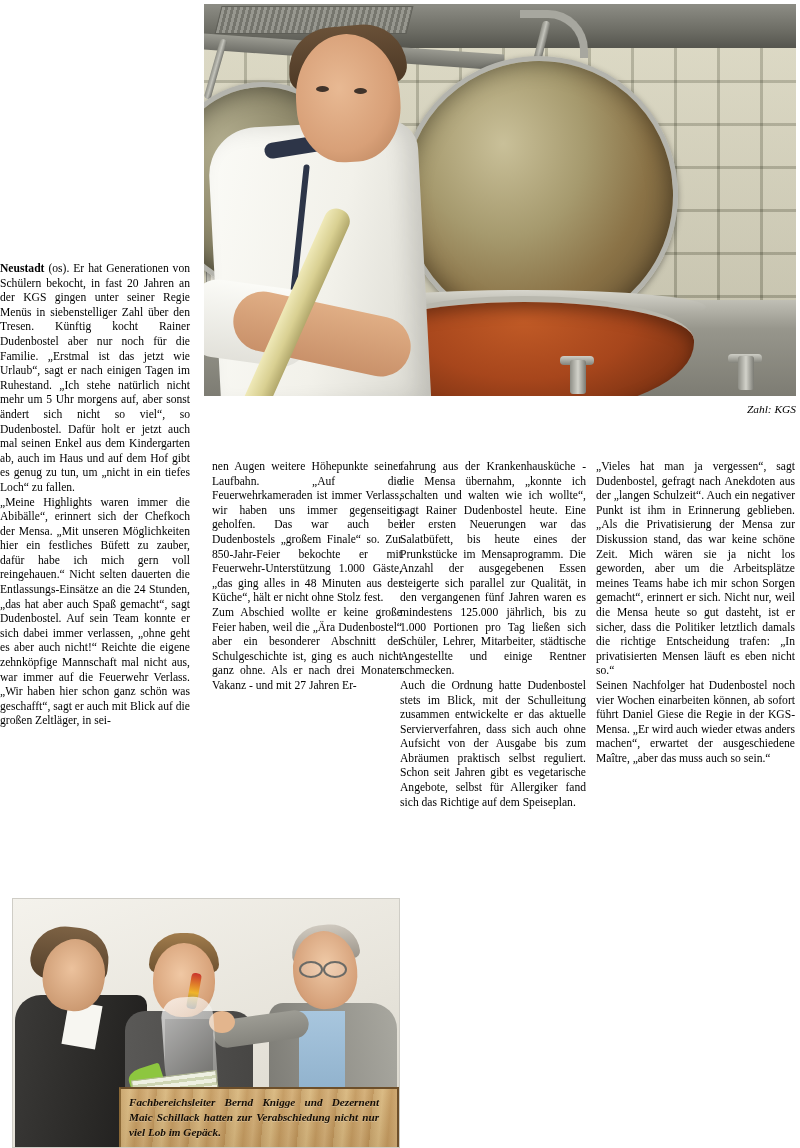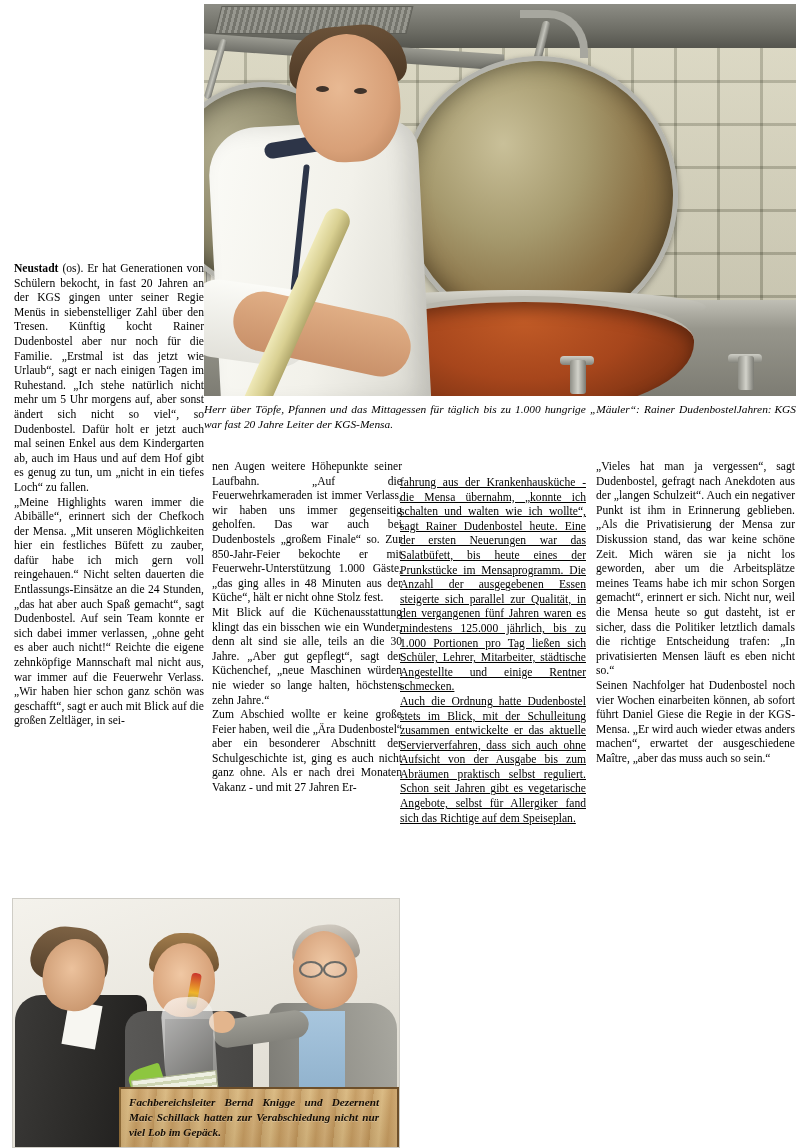--- a/index.html
+++ b/index.html
@@ -206,23 +206,23 @@
   .col {
     position: absolute;
     top: 262px;
     width: 190px;
     font-size: 11.6px;
     line-height: 14.6px;
     text-align: justify;
     text-justify: inter-word;
     hyphens: manual;
   }
-  #col-1 { left: 0px;   width: 190px; padding-left: 14px; }
+  #col-1 { left: 0px;   width: 190px; }
   #col-2 { left: 212px; width: 190px; top: 460px; }
-  #col-3 { left: 400px; width: 186px; top: 476px; text-decoration: underline; }
+  #col-3 { left: 400px; width: 186px; top: 460px; }
   #col-4 { left: 596px; width: 199px; top: 460px; }
 
   .col p { margin: 0; }
   .col p + p { margin-top: 0px; }
   .lead { font-weight: bold; }
 
   
   #bottom-photo {
     position: absolute;
     left: 12px;
@@ -413,32 +413,30 @@
     <div id="chef-head"></div>
     <div class="chef-eye" style="left:112px; top:82px;"></div>
     <div class="chef-eye" style="left:150px; top:84px;"></div>
     <div id="chef-sleeve"></div>
     <div id="chef-arm"></div>
     <div id="paddle"></div>
   </div>
 </div>
 
 <div id="main-caption">
-  <span class="credit">Jahren: KGS</span>
-  <span>Herr über Töpfe, Pfannen und das Mittagessen für täglich bis zu 1.000 hungrige „Mäuler“: Rainer Dudenbostel war fast 20 Jahre Leiter der KGS-Mensa.</span>
+  <span class="credit">Zahl: KGS</span>
 </div>
 
 <div class="col" id="col-1">
   <p><span class="lead">Neustadt</span> <span>(os).</span> <span>Er hat Generationen von Schülern bekocht, in fast 20 Jahren an der KGS gingen unter seiner Regie Menüs in siebenstelliger Zahl über den Tresen. Künftig kocht Rainer Dudenbostel aber nur noch für die Familie. „Erstmal ist das jetzt wie Urlaub“, sagt er nach einigen Tagen im Ruhestand. „Ich stehe natürlich nicht mehr um 5 Uhr morgens auf, aber sonst ändert sich nicht so viel“, so Dudenbostel. Dafür holt er jetzt auch mal seinen Enkel aus dem Kindergarten ab, auch im Haus und auf dem Hof gibt es genug zu tun, um „nicht in ein tiefes Loch“ zu fallen.</span></p>
   <p>„Meine Highlights waren immer die Abibälle“, erinnert sich der Chefkoch der Mensa. „Mit unseren Möglichkeiten hier ein festliches Büfett zu zauber, dafür habe ich mich gern voll reingehauen.“ Nicht selten dauerten die Entlassungs-Einsätze an die 24 Stunden, „das hat aber auch Spaß gemacht“, sagt Dudenbostel. Auf sein Team konnte er sich dabei immer verlassen, „ohne geht es aber auch nicht!“ Reichte die eigene zehnköpfige Mannschaft mal nicht aus, war immer auf die Feuerwehr Verlass. „Wir haben hier schon ganz schön was geschafft“, sagt er auch mit Blick auf die großen Zeltläger, in sei-</p>
 </div>
 
 <div class="col" id="col-2">
   <p>nen Augen weitere Höhepunkte seiner Laufbahn. „Auf die Feuerwehrkameraden ist immer Verlass, wir haben uns immer gegenseitig geholfen. Das war auch bei Dudenbostels „großem Finale“ so. Zur 850-Jahr-Feier bekochte er mit Feuerwehr-Unterstützung 1.000 Gäste, „das ging alles in 48 Minuten aus der Küche“, hält er nicht ohne Stolz fest.</p>
-  <p>Mit Blick auf die Küchenausstattung klingt das ein bisschen wie ein Wunder, denn alt sind sie alle, teils an die 30 Jahre. „Aber gut gepflegt“, sagt der Küchenchef, „neue Maschinen würden nie wieder so lange halten, höchstens zehn Jahre.“</p>
   <p>Zum Abschied wollte er keine große Feier haben, weil die „Ära Dudenbostel“ aber ein besonderer Abschnitt der Schulgeschichte ist, ging es auch nicht ganz ohne. Als er nach drei Monaten Vakanz - und mit 27 Jahren Er-</p>
 </div>
 
 <div class="col" id="col-3">
   <p>fahrung aus der Krankenhausküche - die Mensa übernahm, „konnte ich schalten und walten wie ich wollte“, sagt Rainer Dudenbostel heute. Eine der ersten Neuerungen war das Salatbüfett, bis heute eines der Prunkstücke im Mensaprogramm. Die Anzahl der ausgegebenen Essen steigerte sich parallel zur Qualität, in den vergangenen fünf Jahren waren es mindestens 125.000 jährlich, bis zu 1.000 Portionen pro Tag ließen sich Schüler, Lehrer, Mitarbeiter, städtische Angestellte und einige Rentner schmecken.</p>
   <p>Auch die Ordnung hatte Dudenbostel stets im Blick, mit der Schulleitung zusammen entwickelte er das aktuelle Servierverfahren, dass sich auch ohne Aufsicht von der Ausgabe bis zum Abräumen praktisch selbst reguliert. Schon seit Jahren gibt es vegetarische Angebote, selbst für Allergiker fand sich das Richtige auf dem Speiseplan.</p>
 </div>
 
 <div class="col" id="col-4">
   <p>„Vieles hat man ja vergessen“, sagt Dudenbostel, gefragt nach Anekdoten aus der „langen Schulzeit“. Auch ein negativer Punkt ist ihm in Erinnerung geblieben. „Als die Privatisierung der Mensa zur Diskussion stand, das war keine schöne Zeit. Mich wären sie ja nicht los geworden, aber um die Arbeitsplätze meines Teams habe ich mir schon Sorgen gemacht“, erinnert er sich. Nicht nur, weil die Mensa heute so gut dasteht, ist er sicher, dass die Politiker letztlich damals die richtige Entscheidung trafen: „In privatisierten Mensen läuft es eben nicht so.“</p>

